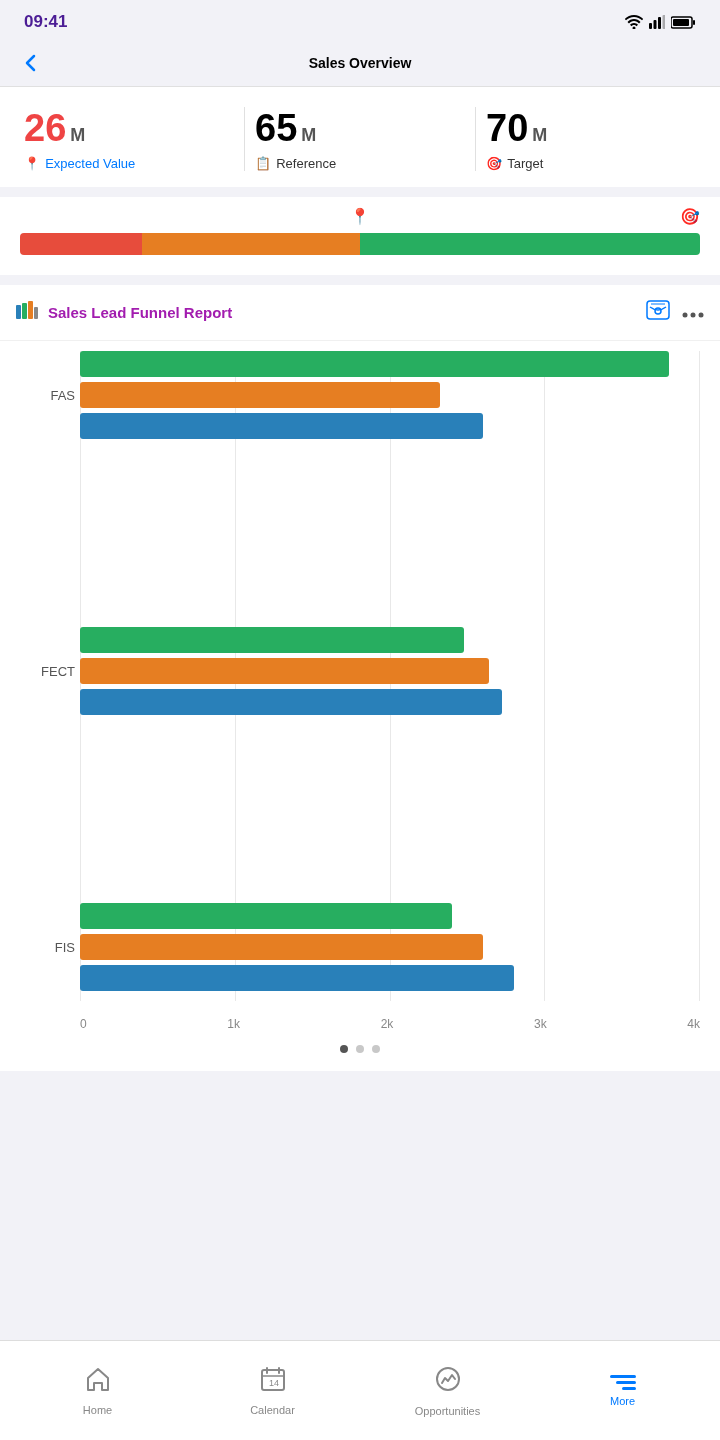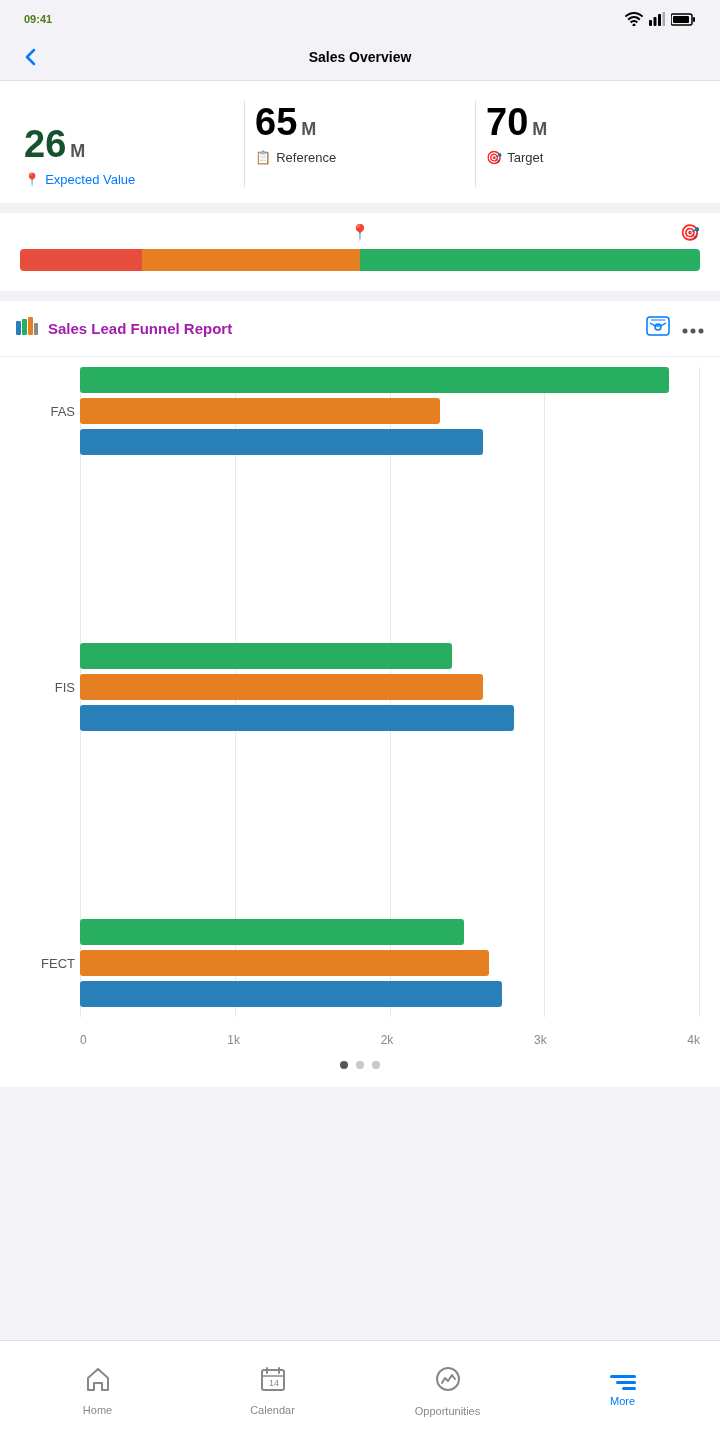--- a/index.html
+++ b/index.html
@@ -14,23 +14,23 @@
 
     
     .status-bar {
       display: flex;
       justify-content: space-between;
       align-items: center;
       padding: 12px 24px 8px;
       background: #f2f2f7;
     }
     .status-time {
-      font-size: 11px;
+      font-size: 17px;
       font-weight: 600;
-      color: #4d7c0f;
+      color: #4c1d95;
     }
     .status-icons {
       display: flex;
       gap: 6px;
       align-items: center;
     }
 
     
     .header {
       display: flex;
@@ -69,21 +69,21 @@
       display: flex;
       align-items: baseline;
       gap: 4px;
       margin-bottom: 6px;
     }
     .kpi-number {
       font-size: 38px;
       font-weight: 700;
       color: #000;
     }
-    .kpi-number.green { color: #14532d; margin-top: 22px; }
+    .kpi-number.green { color: #ef4444; }
     .kpi-suffix {
       font-size: 18px;
       font-weight: 600;
       color: #555;
     }
     .kpi-label-row {
       display: flex;
       align-items: center;
       gap: 5px;
       color: #007aff;
@@ -436,31 +436,31 @@
       <div class="bar-groups">
 
         <div class="bar-group">
           <span class="bar-group-label">FAS</span>
           <div class="bar-row bar-green" style="width:95%;"></div>
           <div class="bar-row bar-orange" style="width:58%;"></div>
           <div class="bar-row bar-blue" style="width:65%;"></div>
         </div>
 
         <div class="bar-group">
+          <span class="bar-group-label">FECT</span>
+          <div class="bar-row bar-green" style="width:62%;"></div>
+          <div class="bar-row bar-orange" style="width:66%;"></div>
+          <div class="bar-row bar-blue" style="width:68%;"></div>
+        </div>
+
+        <div class="bar-group">
           <span class="bar-group-label">FIS</span>
           <div class="bar-row bar-green" style="width:60%;"></div>
           <div class="bar-row bar-orange" style="width:65%;"></div>
           <div class="bar-row bar-blue" style="width:70%;"></div>
-        </div>
-
-        <div class="bar-group">
-          <span class="bar-group-label">FECT</span>
-          <div class="bar-row bar-green" style="width:62%;"></div>
-          <div class="bar-row bar-orange" style="width:66%;"></div>
-          <div class="bar-row bar-blue" style="width:68%;"></div>
         </div>
 
       </div>
 
       <div class="x-axis" style="position:absolute;bottom:0;left:0;right:0;">
         <span>0</span>
         <span>1k</span>
         <span>2k</span>
         <span>3k</span>
         <span>4k</span>

